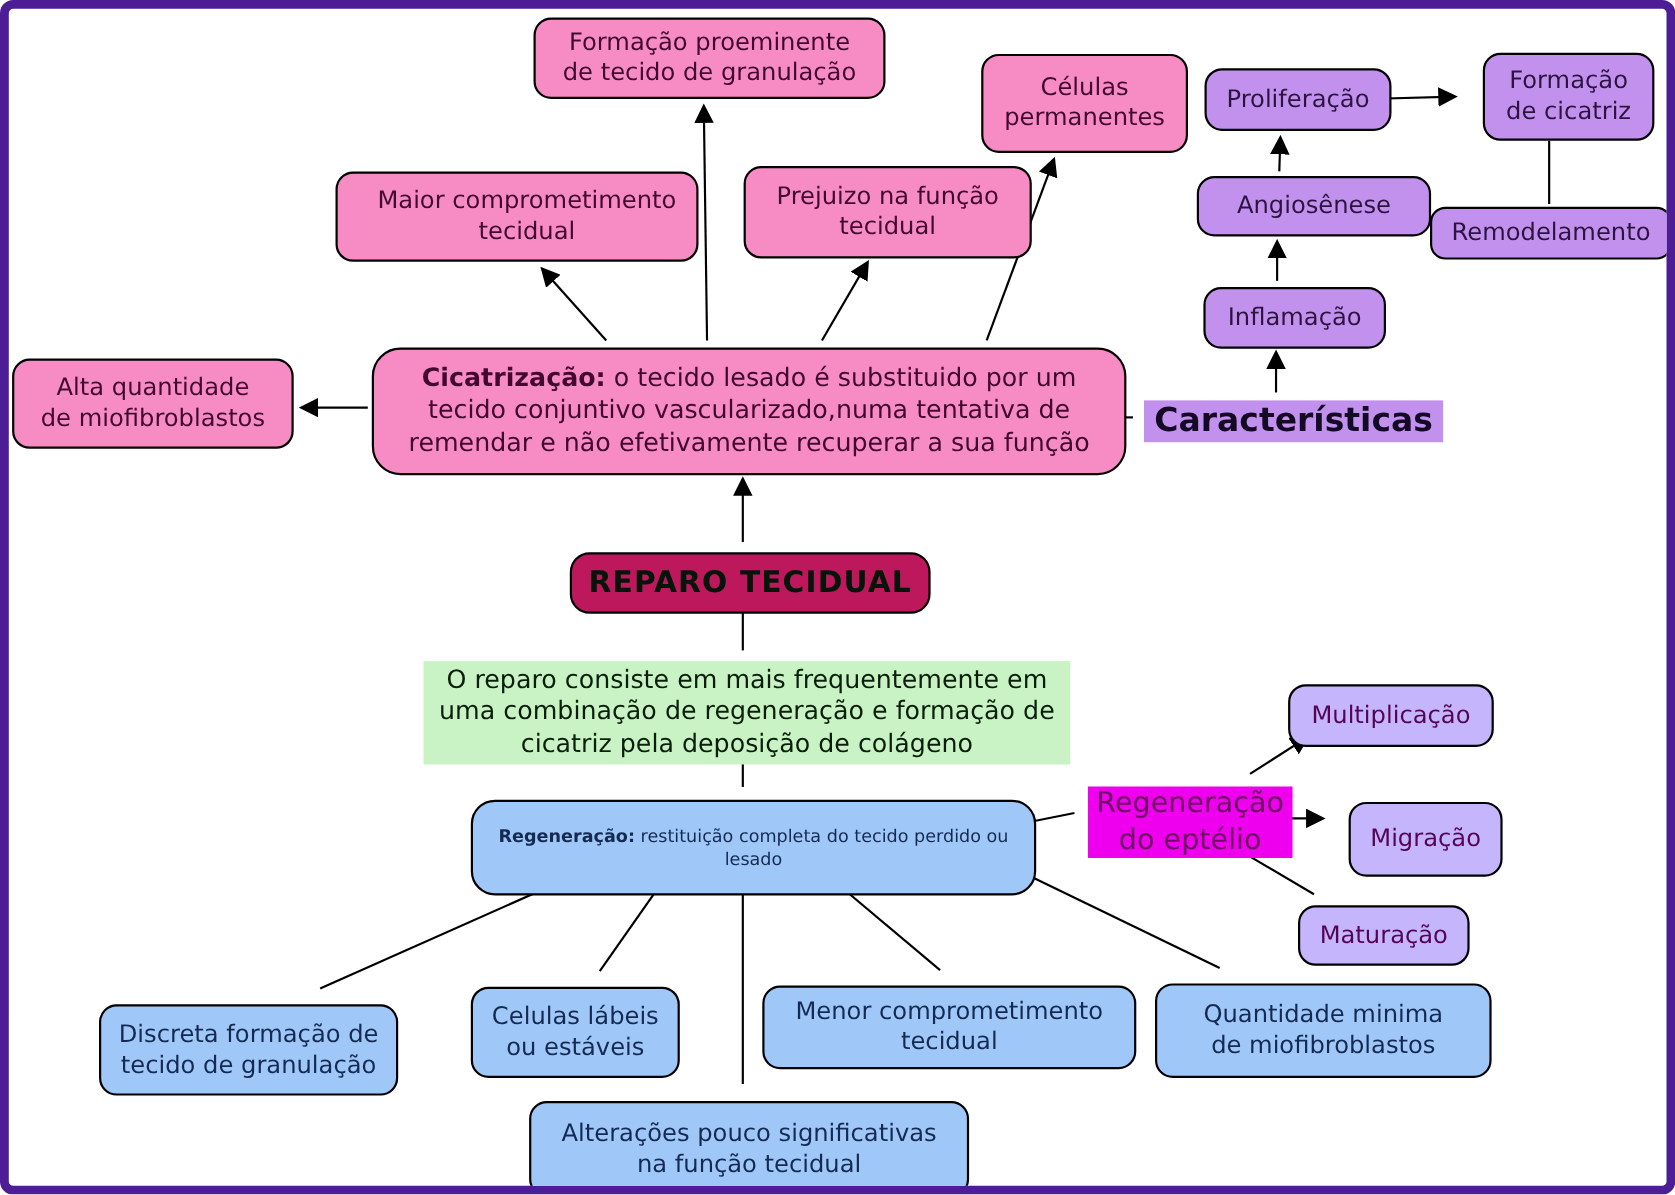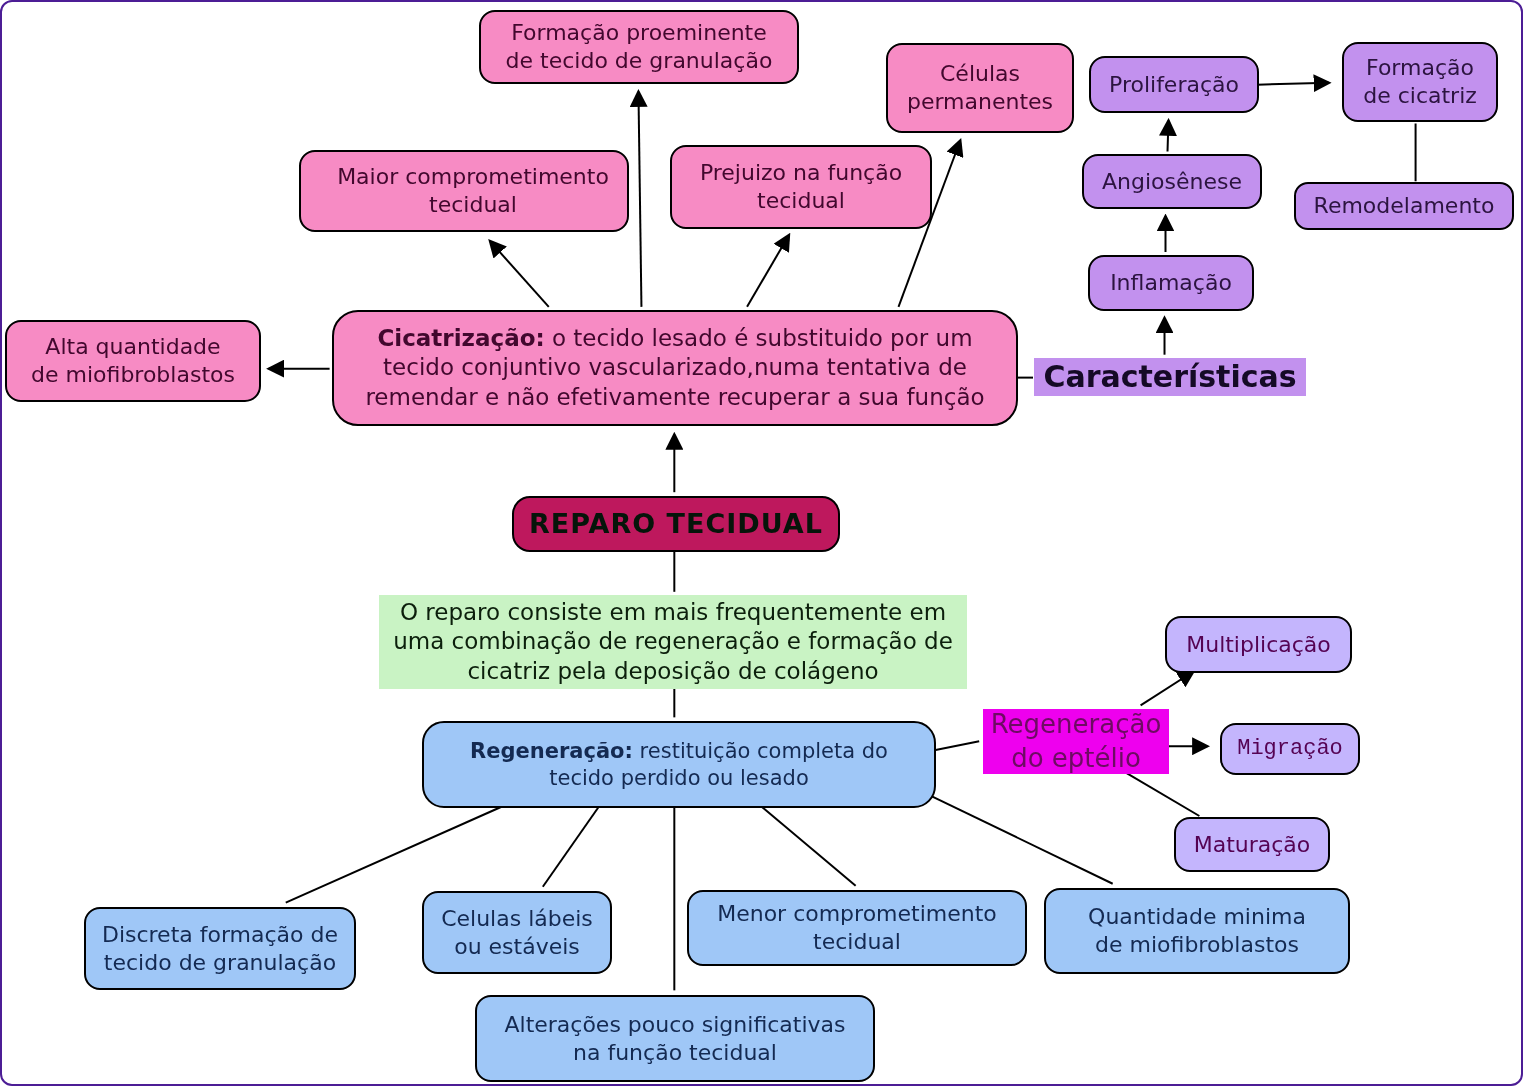--- a/index.html
+++ b/index.html
@@ -1,19 +1,19 @@
 <!DOCTYPE html>
 <html><head>
 <meta charset="utf-8">
 <style>
   html,body { margin:0; padding:0; background:#ffffff; }
   body { font-family:"DejaVu Sans","Liberation Sans",sans-serif; }
   #canvas {
     position:relative; width:1523px; height:1086px;
-    background:#ffffff; border:2px solid #4c1d95; border-radius:12px;
+    background:#ffffff; border:8px solid #4c1d95; border-radius:12px;
     box-sizing:border-box; overflow:hidden;
   }
   #edges { position:absolute; left:0; top:0; width:100%; height:100%; }
   .node {
     position:absolute; box-sizing:border-box;
     display:flex; align-items:center; justify-content:center;
     text-align:center; white-space:pre-line;
     border:2px solid #000; border-radius:16px;
     font-size:22px; line-height:1.27; padding:4px 10px;
   }
@@ -33,21 +33,21 @@
   .purple-label {
     background:#C291EE; color:#150a26;
     border:none; border-radius:0;
     font-weight:bold; font-size:30px; padding:0 0;
   }
   .magenta-label {
     background:#EE00EE; color:#6e0b63;
     border:none; border-radius:0; font-size:26px; padding:18px 6px;
   }
   .big-pink  { font-size:23px; border-radius:26px; white-space:normal; }
-  .big-blue  { font-size:21px; border-radius:22px; white-space:normal; }
+  .big-blue  { font-size:16px; border-radius:22px; white-space:normal; }
   .big-pink b, .big-blue b { white-space:normal; }
   .round14 { border-radius:14px; }
 </style>
 </head>
 <body>
 
 <div id="canvas">
 
   <svg id="edges" width="1523" height="1086" viewBox="0 0 1523 1086" xmlns="http://www.w3.org/2000/svg">
     <defs>
@@ -99,21 +99,21 @@
 
   <div class="node pink big-pink" style="left:330px; top:308px; width:686px; height:116px; padding:6px 14px;">
     <div><b>Cicatrização:</b><span> o tecido lesado é substituido por um tecido conjuntivo vascularizado,numa tentativa de remendar e não efetivamente recuperar a sua função</span></div>
   </div>
 
   <div class="node purple" style="left:1087px; top:54px; width:170px; height:57px;">Proliferação</div>
 
   <div class="node purple" style="left:1340px; top:40px; width:156px; height:80px;">Formação
 de cicatriz</div>
 
-  <div class="node purple" style="left:1080px; top:152px; width:180px; height:55px;">Angiosênese</div>
+  <div class="node purple" style="left:1080px; top:152px; width:213px; height:55px;">Angiosênese</div>
 
   <div class="node purple round14" style="left:1292px; top:180px; width:220px; height:48px;">Remodelamento</div>
 
   <div class="node purple" style="left:1086px; top:253px; width:166px; height:56px;">Inflamação</div>
 
   <div class="node purple-label" style="left:1032px; top:356px; width:272px; height:38px;">Características</div>
 
   <div class="node green-box" style="left:510px; top:494px; width:328px; height:56px;">REPARO TECIDUAL</div>
 
   <div class="node green-label" style="left:377px; top:593px; width:588px; height:94px;">O reparo consiste em mais frequentemente em
@@ -137,17 +137,17 @@
 de miofibroblastos</div>
 
   <div class="node blue" style="left:473px; top:993px; width:400px; height:87px;">Alterações pouco significativas
 na função tecidual</div>
 
   <div class="node magenta-label" style="left:981px; top:707px; width:186px; height:65px;">Regeneração
 do eptélio</div>
 
   <div class="node magenta" style="left:1163px; top:614px; width:187px; height:57px;">Multiplicação</div>
 
-  <div class="node magenta" style="left:1218px; top:721px; width:140px; height:52px;font-family:Liberation Mono, monospace;">Migração</div>
+  <div class="node magenta" style="left:1218px; top:721px; width:140px; height:68px;">Migração</div>
 
   <div class="node magenta" style="left:1172px; top:815px; width:156px; height:55px;">Maturação</div>
 
 </div>
 
 </body></html>

